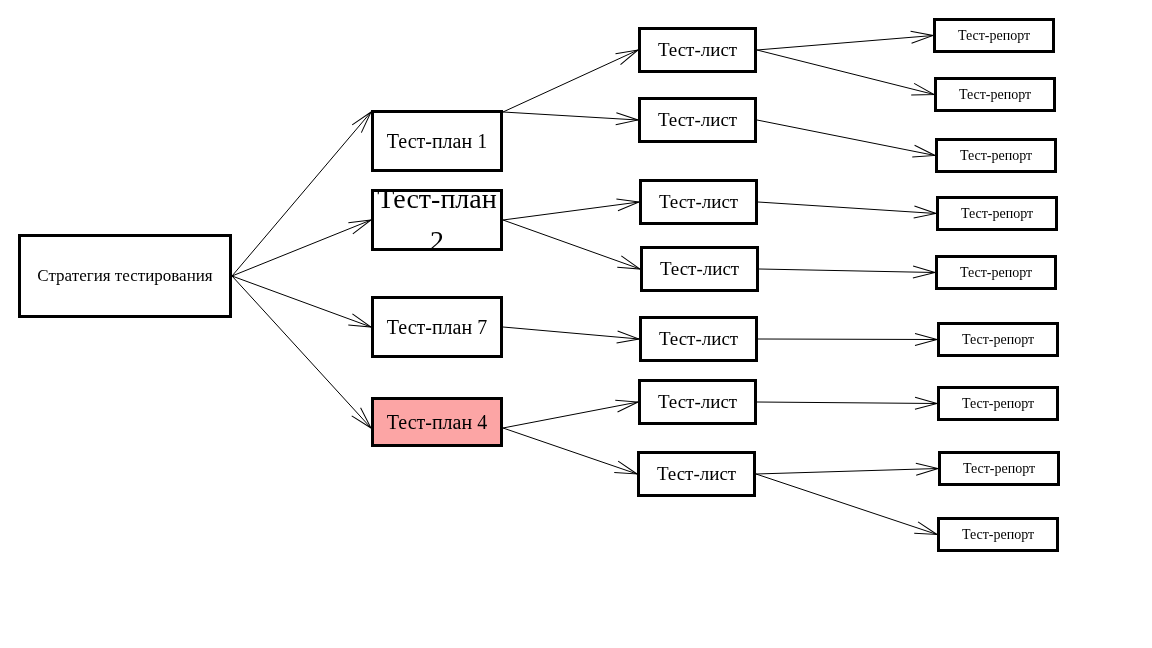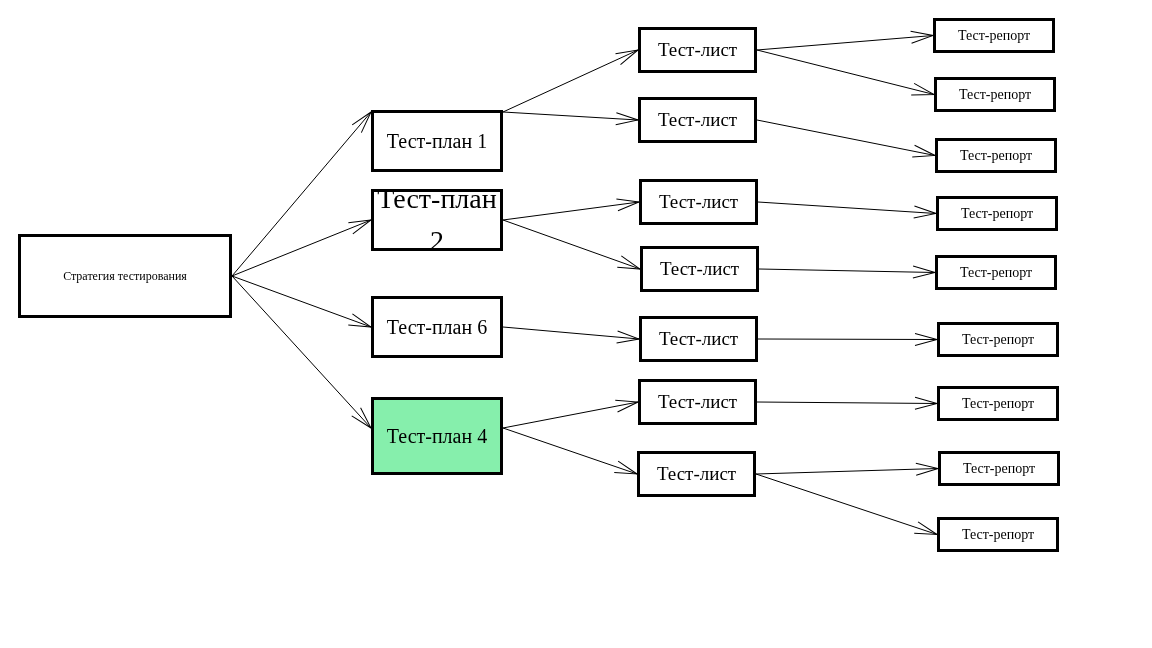--- a/index.html
+++ b/index.html
@@ -69,33 +69,33 @@
         <line x1="757" y1="120" x2="935" y2="155.5" stroke="#000000" marker-end="url(#open-arrowhead)"></line>
         <line x1="758" y1="202" x2="936" y2="213.5" stroke="#000000" marker-end="url(#open-arrowhead)"></line>
         <line x1="759" y1="269" x2="935" y2="272.5" stroke="#000000" marker-end="url(#open-arrowhead)"></line>
         <line x1="758" y1="339" x2="937" y2="339.5" stroke="#000000" marker-end="url(#open-arrowhead)"></line>
         <line x1="757" y1="402" x2="937" y2="403.5" stroke="#000000" marker-end="url(#open-arrowhead)"></line>
         <line x1="756" y1="474" x2="938" y2="468.5" stroke="#000000" marker-end="url(#open-arrowhead)"></line>
         <line x1="756" y1="474" x2="937" y2="534.5" stroke="#000000" marker-end="url(#open-arrowhead)"></line>
       </g>
   </svg>
 
-<div class="node strategy" style="left: 18px; top: 234px; width: 214px; height: 84px; font-size: 12px; border-color: rgb(0, 0, 0); background: rgb(255, 255, 255); color: rgb(0, 0, 0);">
+<div class="node strategy" style="left: 18px; top: 234px; width: 214px; height: 84px; font-size: 17px; border-color: rgb(0, 0, 0); background: rgb(255, 255, 255); color: rgb(0, 0, 0);">
       <span>Стратегия тестирования</span>
     </div>
     <div class="node plan" style="left: 371px; top: 81px; width: 132px; height: 62px; font-size: 20px; border-color: rgb(0, 0, 0); background: rgb(255, 255, 255); color: rgb(0, 0, 0); margin-top: 29px;">
       <span>Тест-план 1</span>
     </div>
     <div class="node plan" style="left: 371px; top: 189px; width: 132px; height: 62px; font-size: 28px; border-color: rgb(0, 0, 0); background: rgb(255, 255, 255); color: rgb(0, 0, 0);">
       <span>Тест-план 2</span>
     </div>
     <div class="node plan" style="left: 371px; top: 296px; width: 132px; height: 62px; font-size: 20px; border-color: rgb(0, 0, 0); background: rgb(255, 255, 255); color: rgb(0, 0, 0);">
-      <span>Тест-план 6</span>
+      <span>Тест-план 7</span>
     </div>
-    <div class="node plan" style="left: 371px; top: 397px; width: 132px; height: 78px; font-size: 20px; border-color: rgb(0, 0, 0); background: #86efac; color: rgb(0, 0, 0);">
+    <div class="node plan" style="left: 371px; top: 397px; width: 132px; height: 50px; font-size: 20px; border-color: rgb(0, 0, 0); background: #fca5a5; color: rgb(0, 0, 0);">
       <span>Тест-план 4</span>
     </div>
     <div class="node list" style="left: 638px; top: 27px; width: 119px; height: 46px; font-size: 19px; border-color: rgb(0, 0, 0); background: rgb(255, 255, 255); color: rgb(0, 0, 0);">
       <span>Тест-лист</span>
     </div>
     <div class="node list" style="left: 638px; top: 97px; width: 119px; height: 46px; font-size: 19px; border-color: rgb(0, 0, 0); background: rgb(255, 255, 255); color: rgb(0, 0, 0);">
       <span>Тест-лист</span>
     </div>
     <div class="node list" style="left: 639px; top: 179px; width: 119px; height: 46px; font-size: 19px; border-color: rgb(0, 0, 0); background: rgb(255, 255, 255); color: rgb(0, 0, 0);">
       <span>Тест-лист</span>

